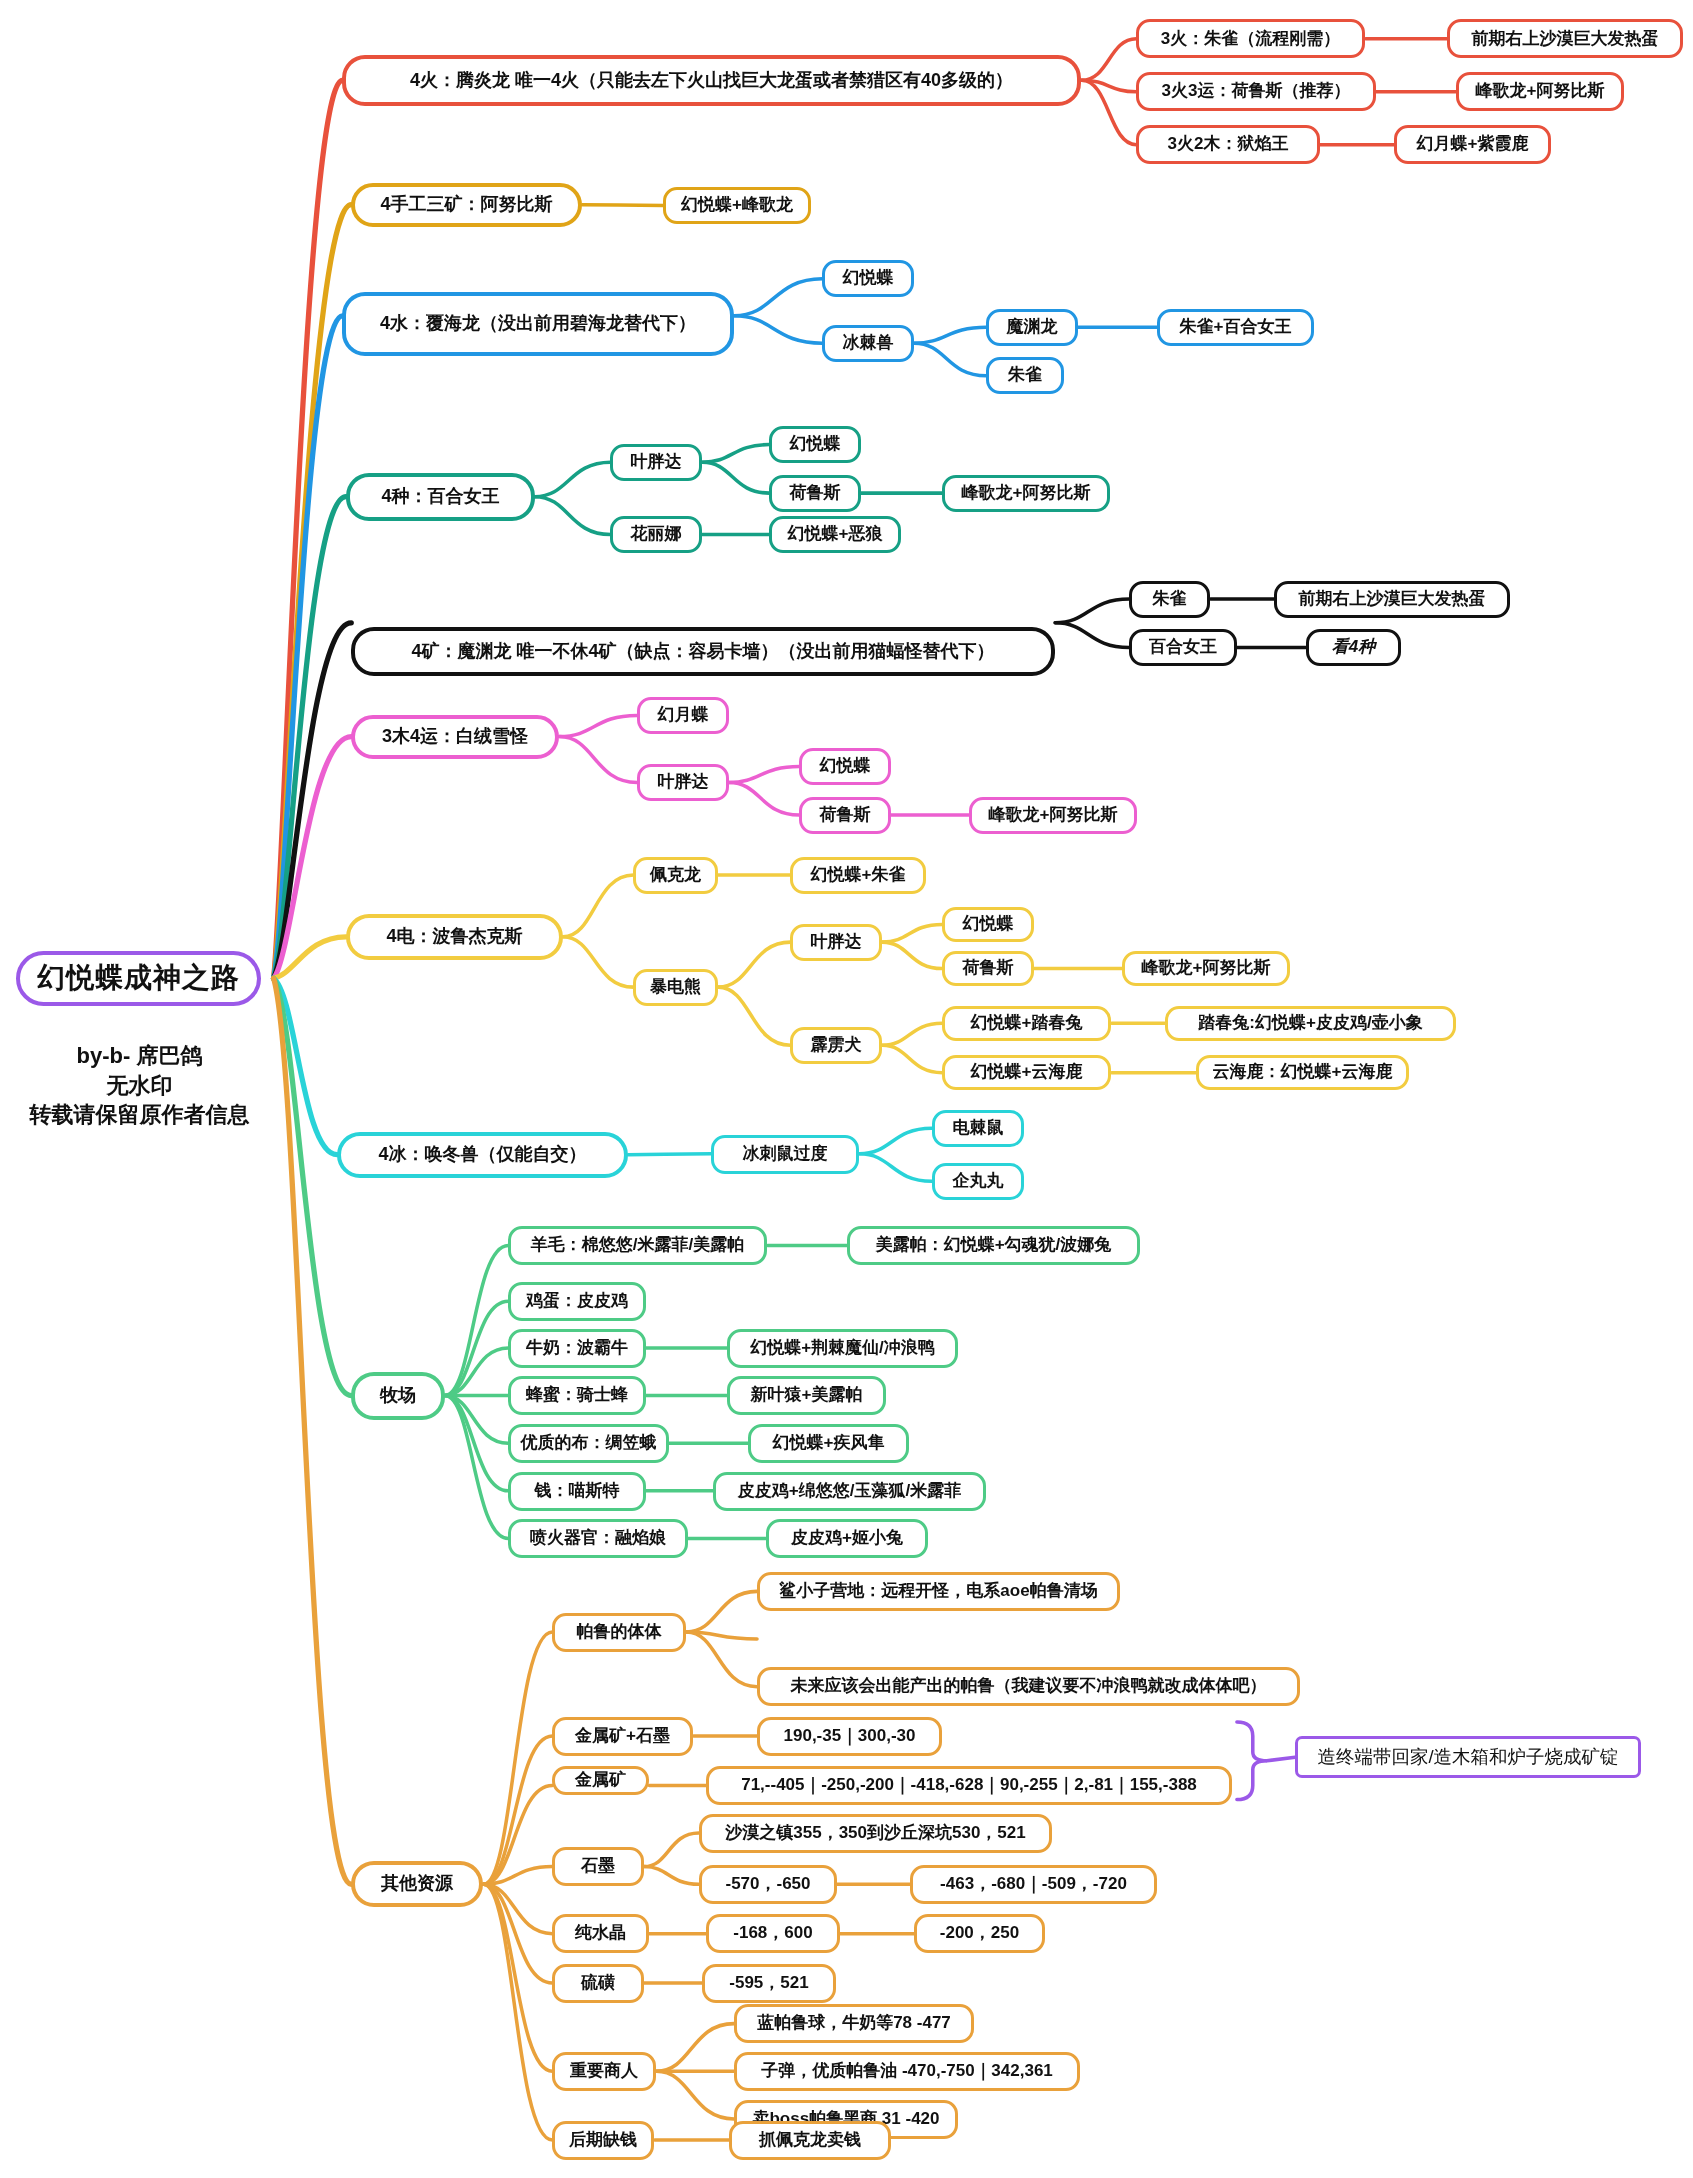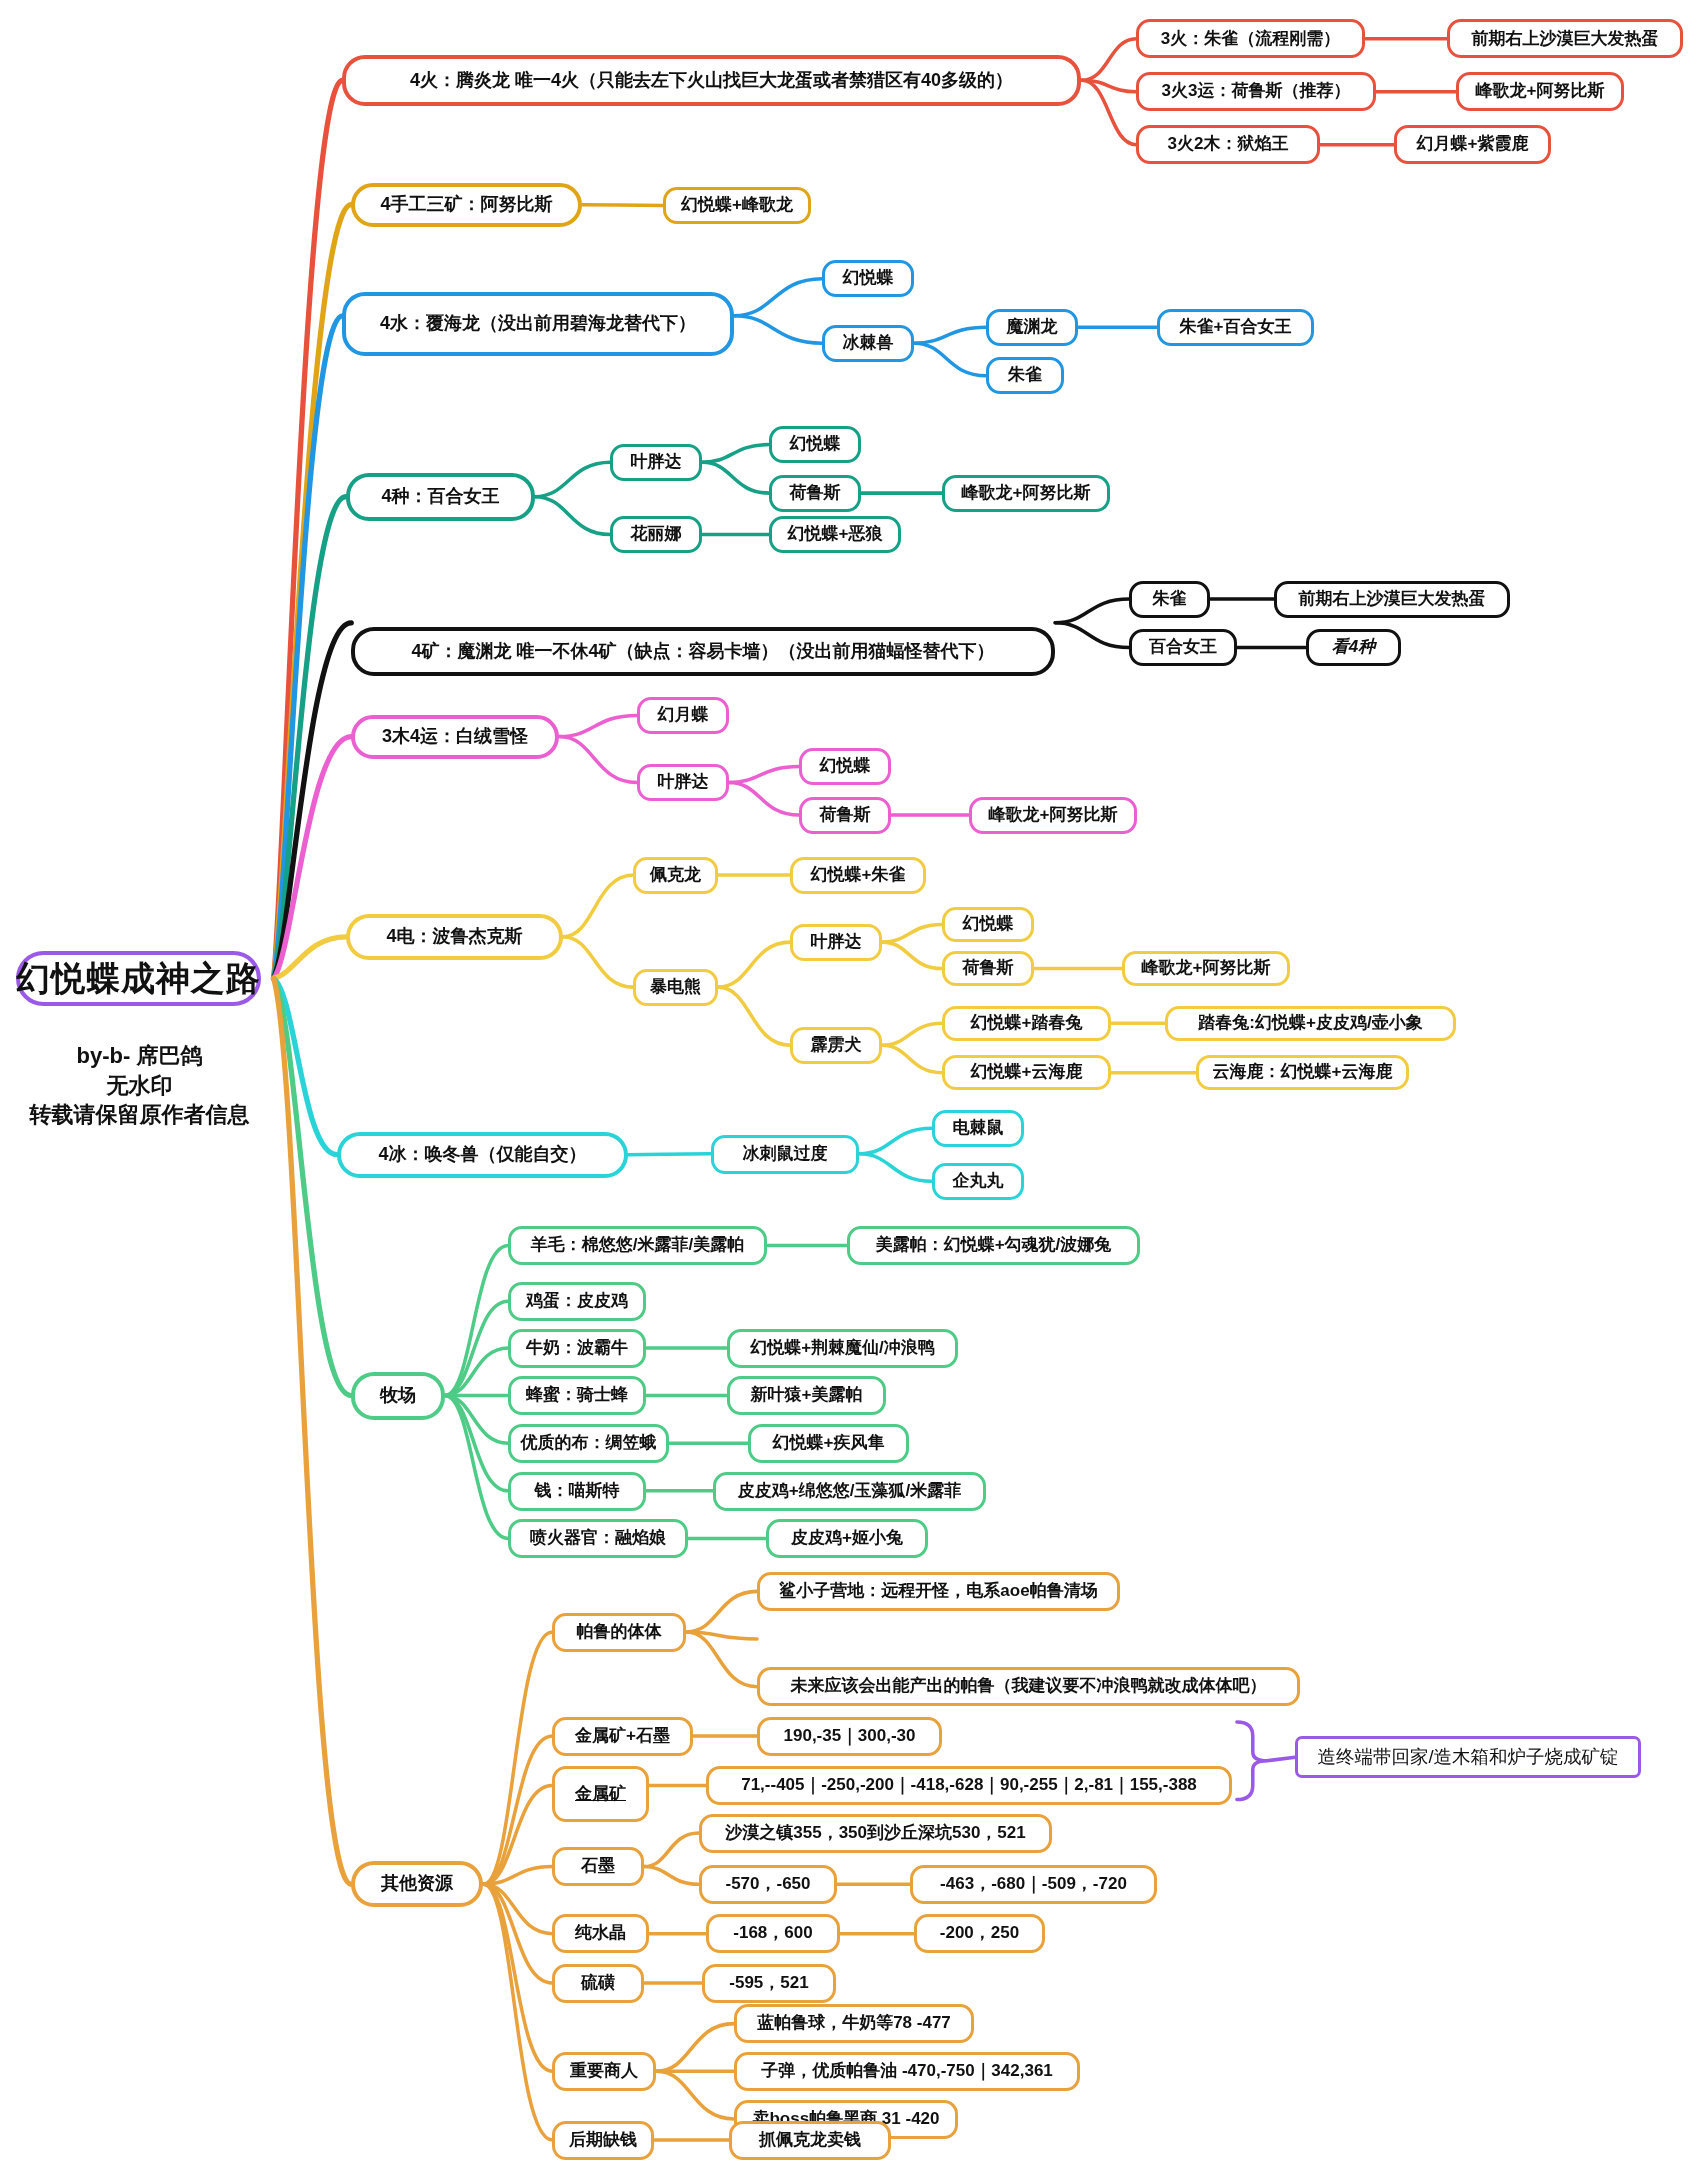--- a/index.html
+++ b/index.html
@@ -2,21 +2,21 @@
 <html style="font-size:14px"><head>
 <meta charset="utf-8">
 <style>
   html,body{margin:0;padding:0;background:#fff;}
   body{font-family:"Liberation Sans","DejaVu Sans",sans-serif;}
   #canvas{position:relative;width:1694px;height:2178px;background:#fff;overflow:hidden;}
   #links{position:absolute;left:0;top:0;width:1694px;height:2178px;pointer-events:none;}
   .node{position:absolute;box-sizing:border-box;background:#fff;border-style:solid;
         display:flex;align-items:center;justify-content:center;white-space:nowrap;
         font-weight:bold;color:#111;line-height:1.1;}
-  .root{border-radius:32px;border-width:4.4px;padding:0 19.4px;font-size:34px;letter-spacing:0.9px;}
+  .root{border-radius:32px;border-width:4.4px;padding:0 19.4px;font-size:28px;letter-spacing:0.9px;}
   .lvl1{border-radius:23px;border-width:4.4px;padding:0 16px;font-size:18px;}
   .lvl2{border-radius:14px;border-width:3.5px;padding:0 10.6px;font-size:17px;}
   .lvl3{border-radius:14px;border-width:3.5px;padding:0 10.6px;font-size:17px;}
   .lvl4{border-radius:14px;border-width:3.5px;padding:0 10.6px;font-size:17px;}
   .credit{position:absolute;text-align:center;font-size:22px;font-weight:bold;color:#111;
           line-height:1.35;white-space:pre-line;}
 </style>
 </head>
 <body>
 
@@ -208,21 +208,21 @@
 
   <div class="node lvl1" style="left:351px;top:1861px;width:132px;height:46px;border-color:#e9a13b;">其他资源</div>
 
   <div class="node lvl2" style="left:552px;top:1613px;width:134px;height:39px;border-color:#e9a13b;">帕鲁的体体</div>
   <div class="node lvl3" style="left:757px;top:1572px;width:363px;height:39px;border-color:#e9a13b;">鲨小子营地：远程开怪，电系aoe帕鲁清场</div>
   <div class="node lvl3" style="left:757px;top:1667px;width:543px;height:39px;border-color:#e9a13b;">未来应该会出能产出的帕鲁（我建议要不冲浪鸭就改成体体吧）</div>
 
   <div class="node lvl2" style="left:552px;top:1717px;width:141px;height:39px;border-color:#e9a13b;">金属矿+石墨</div>
   <div class="node lvl3" style="left:757px;top:1717px;width:185px;height:39px;border-color:#e9a13b;">190,-35｜300,-30</div>
 
-  <div class="node lvl2" style="left:552px;top:1766px;width:97px;height:56px;border-color:#e9a13b;text-decoration:underline;">金属矿</div>
+  <div class="node lvl2" style="left:552px;top:1766px;width:97px;height:29px;border-color:#e9a13b;">金属矿</div>
   <div class="node lvl3" style="left:706px;top:1766px;width:526px;height:39px;border-color:#e9a13b;">71,--405｜-250,-200｜-418,-628｜90,-255｜2,-81｜155,-388</div>
 
   <div class="node lvl2" style="left:552px;top:1847px;width:92px;height:39px;border-color:#e9a13b;">石墨</div>
   <div class="node lvl3" style="left:699px;top:1814px;width:353px;height:39px;border-color:#e9a13b;">沙漠之镇355，350到沙丘深坑530，521</div>
   <div class="node lvl3" style="left:699px;top:1865px;width:138px;height:39px;border-color:#e9a13b;">-570，-650</div>
   <div class="node lvl4" style="left:910px;top:1865px;width:247px;height:39px;border-color:#e9a13b;">-463，-680｜-509，-720</div>
 
   <div class="node lvl2" style="left:552px;top:1914px;width:97px;height:39px;border-color:#e9a13b;">纯水晶</div>
   <div class="node lvl3" style="left:706px;top:1914px;width:134px;height:39px;border-color:#e9a13b;">-168，600</div>
   <div class="node lvl4" style="left:914px;top:1914px;width:131px;height:39px;border-color:#e9a13b;">-200，250</div>

